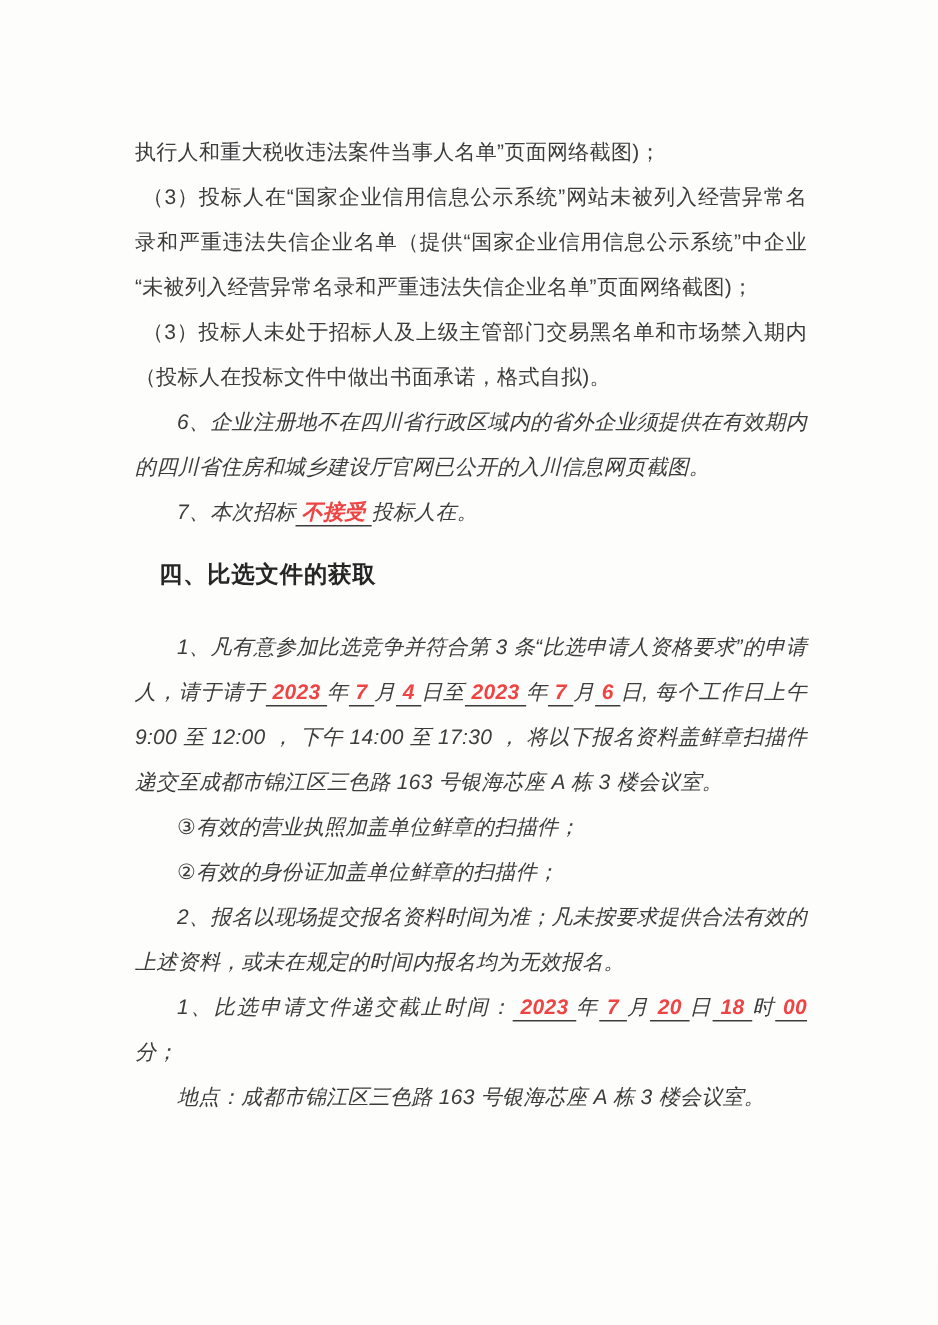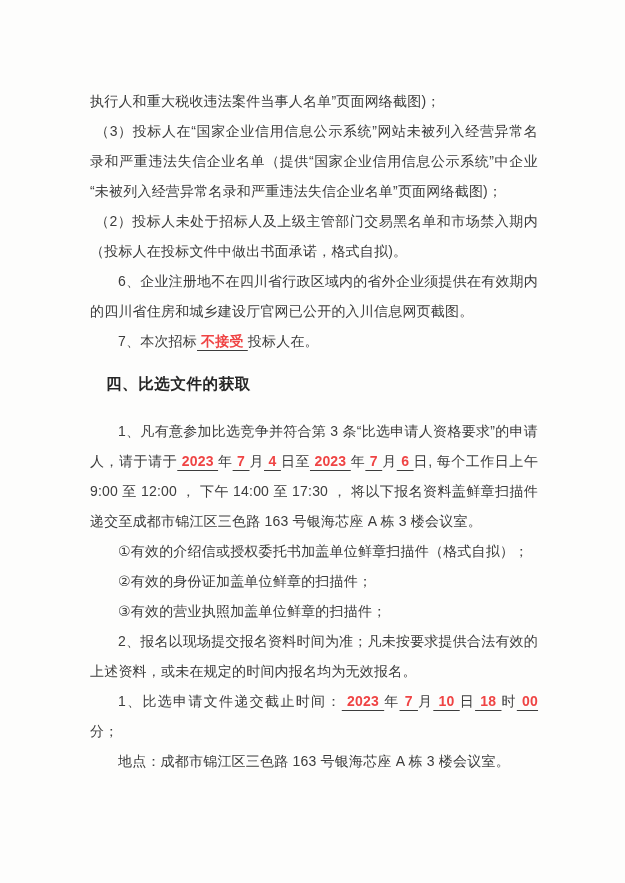--- a/index.html
+++ b/index.html
@@ -24,21 +24,21 @@
   .para {
     margin: 0;
     font-size: 14px;
     line-height: 30px;
     color: #3c3c3c;
     text-align: justify;
     text-justify: inter-character;
     letter-spacing: 0.2px;
   }
   .para.small  { text-indent: 5px; }
-  .para.indent2 { text-indent: 28px; }
+  .para.indent2 { text-indent: 28px; font-style: italic; }
   .heading {
     margin: 12px 0 17px 16px;
     font-size: 15.5px;
     line-height: 31px;
     font-weight: bold;
     color: #262626;
     letter-spacing: 0.6px;
   }
   strong {
     color: #ef4444;
@@ -51,25 +51,24 @@
     text-decoration-color: #3c3c3c;
   }
 </style>
 </head>
 <body>
 
 <div class="page">
   <div class="content" style="color: rgb(60, 60, 60);">
       <p class="para flush"><span>执行人和重大税收违法案件当事人名单”页面网络截图)；</span></p>
       <p class="para small"><span>（3）投标人在“国家企业信用信息公示系统”网站未被列入经营异常名录和严重违法失信企业名单（提供“国家企业信用信息公示系统”中企业“未被列入经营异常名录和严重违法失信企业名单”页面网络截图)；</span></p>
-      <p class="para small"><span>（2）投标人未处于招标人及上级主管部门交易黑名单和市场禁入期内（投标人在投标文件中做出书面承诺，格式自拟)。</span></p>
+      <p class="para small"><span>（3）投标人未处于招标人及上级主管部门交易黑名单和市场禁入期内（投标人在投标文件中做出书面承诺，格式自拟)。</span></p>
       <p class="para indent2"><span>6、企业注册地不在四川省行政区域内的省外企业须提供在有效期内的四川省住房和城乡建设厅官网已公开的入川信息网页截图。</span></p>
       <p class="para indent2"><span>7、本次招标</span><strong class="u"> 不接受 </strong><span>投标人在。</span></p>
       <h2 class="heading"><span>四、比选文件的获取</span></h2>
       <p class="para indent2"><span>1、凡有意参加比选竞争并符合第 3 条“比选申请人资格要求”的申请人，请于请于</span><strong class="u"> 2023 </strong><span>年</span><strong class="u"> 7 </strong><span>月</span><strong class="u"> 4 </strong><span>日至</span><strong class="u"> 2023 </strong><span>年</span><strong class="u"> 7 </strong><span>月</span><strong class="u"> 6 </strong><span>日, 每个工作日上午 9:00 至 12:00 ， 下午 14:00 至 17:30 ， 将以下报名资料盖鲜章扫描件递交至成都市锦江区三色路 163 号银海芯座 A 栋 3 楼会议室。</span></p>
-      <p class="para indent2"><span>①有效的介绍信或授权委托书加盖单位鲜章扫描件（格式自拟）；</span></p>
+      <p class="para indent2"><span>③有效的营业执照加盖单位鲜章的扫描件；</span></p>
       <p class="para indent2"><span>②有效的身份证加盖单位鲜章的扫描件；</span></p>
-      <p class="para indent2"><span>③有效的营业执照加盖单位鲜章的扫描件；</span></p>
       <p class="para indent2"><span>2、报名以现场提交报名资料时间为准；凡未按要求提供合法有效的上述资料，或未在规定的时间内报名均为无效报名。</span></p>
-      <p class="para indent2"><span>1、比选申请文件递交截止时间：</span><strong class="u"> 2023 </strong><span>年</span><strong class="u"> 7 </strong><span>月</span><strong class="u"> 10 </strong><span>日</span><strong class="u"> 18 </strong><span>时</span><strong class="u"> 00 </strong><span>分；</span></p>
+      <p class="para indent2"><span>1、比选申请文件递交截止时间：</span><strong class="u"> 2023 </strong><span>年</span><strong class="u"> 7 </strong><span>月</span><strong class="u"> 20 </strong><span>日</span><strong class="u"> 18 </strong><span>时</span><strong class="u"> 00 </strong><span>分；</span></p>
       <p class="para indent2"><span>地点：成都市锦江区三色路 163 号银海芯座 A 栋 3 楼会议室。</span></p>
     </div>
 </div>
 
 </body></html>

